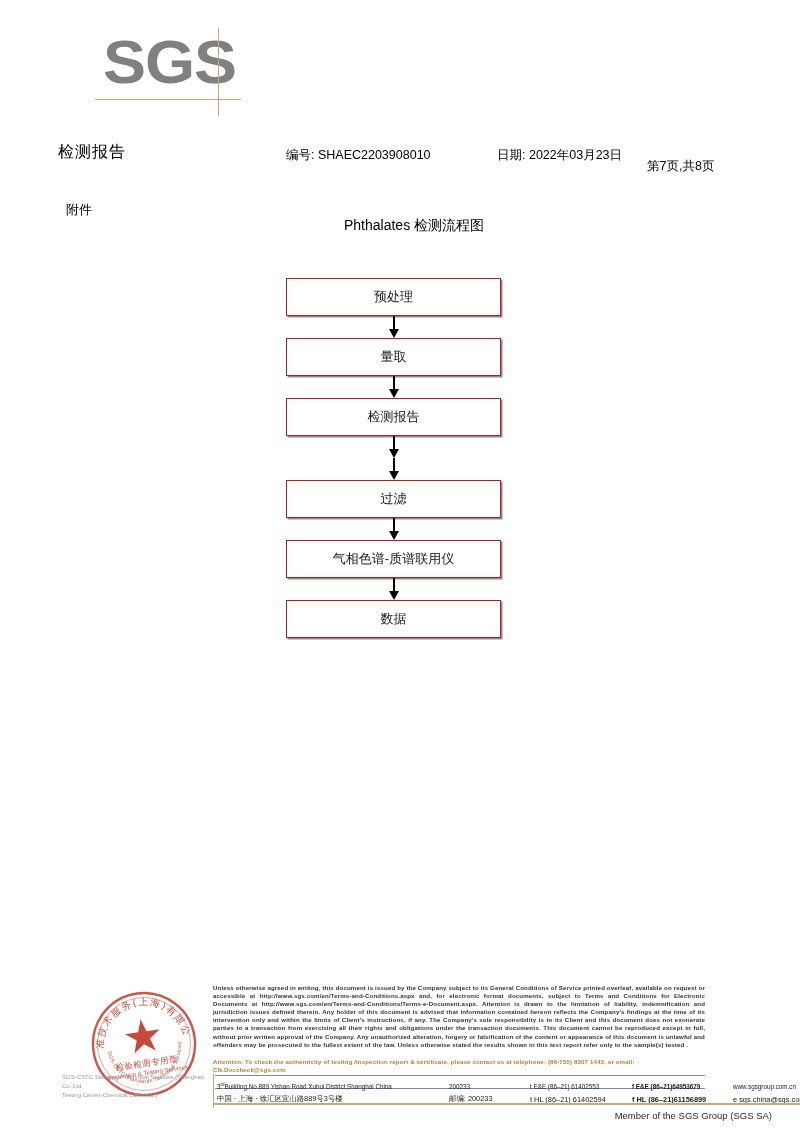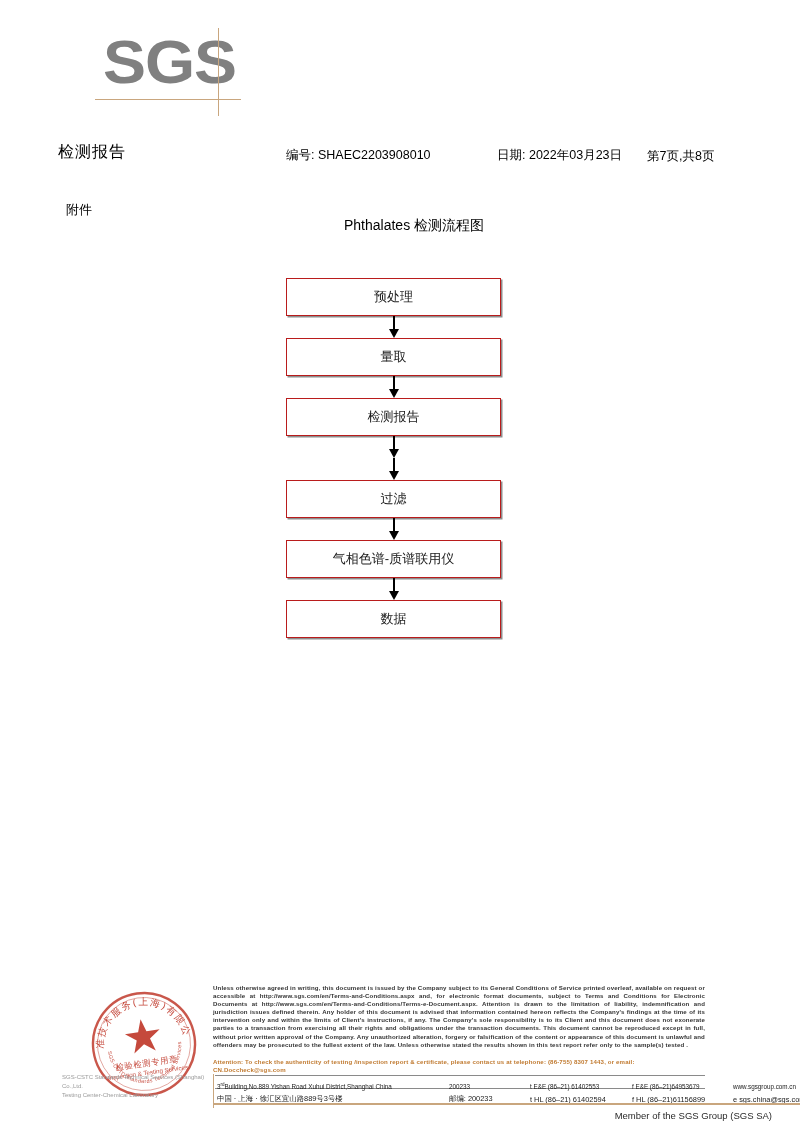--- a/index.html
+++ b/index.html
@@ -82,21 +82,21 @@
   }
   .hdr-date {
     position: absolute;
     left: 497px;
     top: 147px;
     font-size: 12.5px;
   }
   .hdr-page {
     position: absolute;
     left: 647px;
-    top: 148px;
+    top: 158px;
     font-size: 12.5px;
   }
 
   
   .flow-title {
     position: absolute;
     left: 14px;
     top: 217px;
     width: 800px;
     text-align: center;
@@ -228,21 +228,21 @@
     font-size: 6.3px;
     color: #1a1a1a;
     white-space: nowrap;
   }
   .addr-row.row1 { top: 1077px; }
   .addr-row.row2 { top: 1090px; font-size: 7.4px; }
   .addr-cell { position: absolute; top: 50%; transform: translateY(-50%); }
   .c-addr  { left: 0px; }
   .c-zip   { left: 232px; }
   .c-tel   { left: 313px; }
-  .c-fax   { left: 415px; }
+  .c-fax   { left: 415px; font-weight: bold; }
   .c-web   { left: 516px; }
   .sup { font-size: 4.5px; vertical-align: super; }
 
   .member {
     position: absolute;
     left: 0;
     top: 1110px;
     width: 796px;
     padding-right: 24px;
     box-sizing: border-box;

